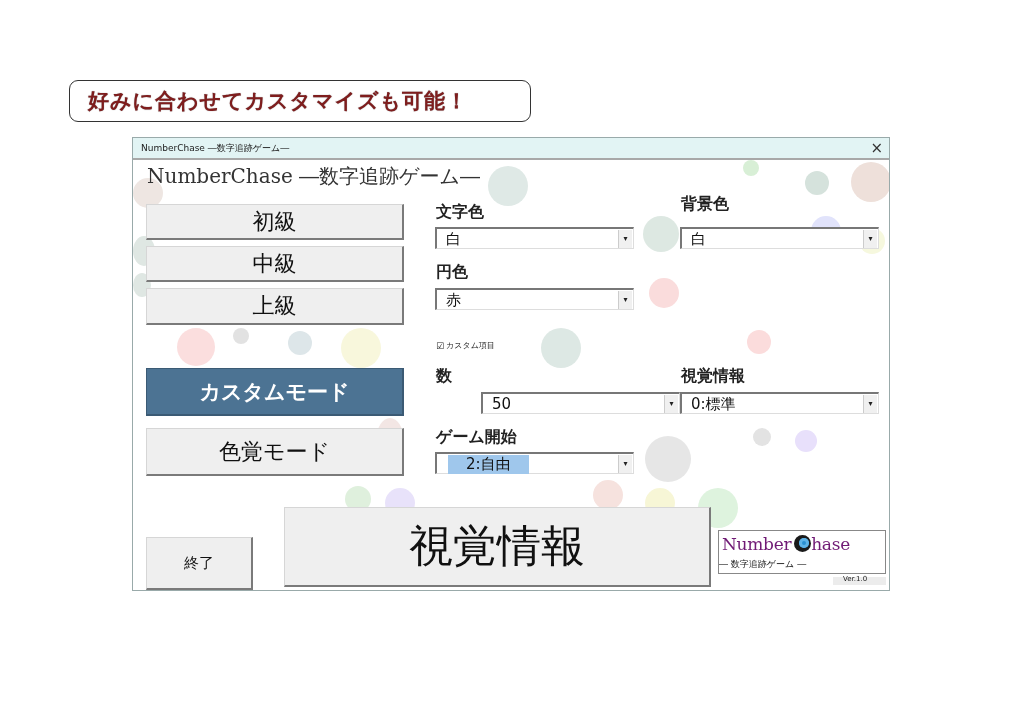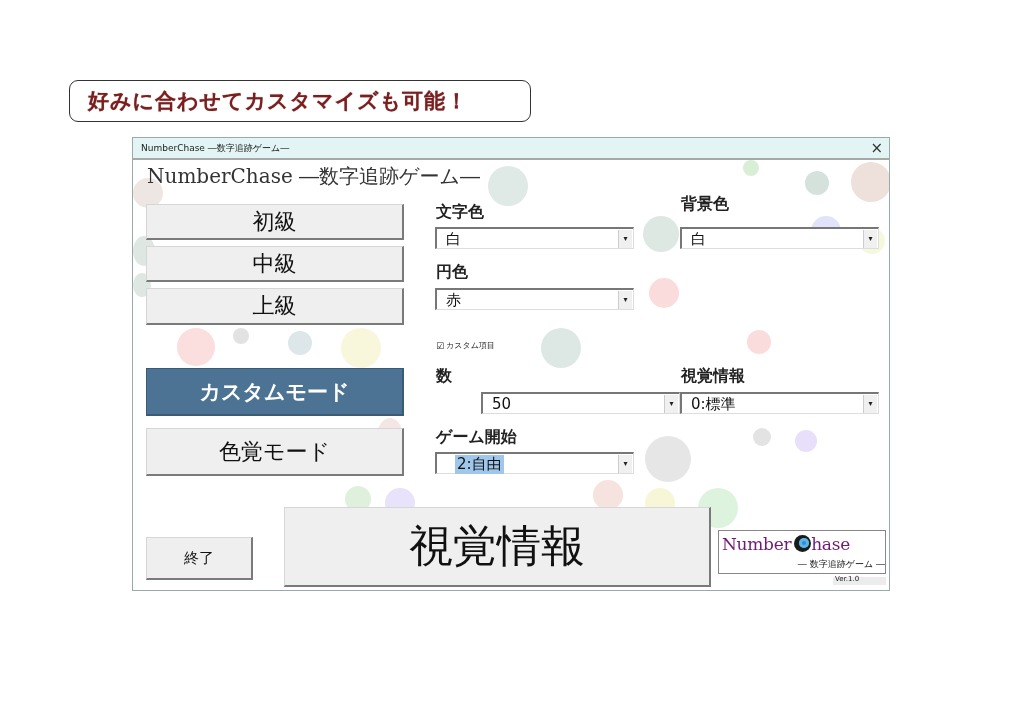--- a/index.html
+++ b/index.html
@@ -10,32 +10,32 @@
   .titlebar{position:absolute;left:0;top:0;width:100%;height:22px;background:#e2f4f4;border-bottom:2px solid #a8a8a8;box-sizing:border-box;}
   .titlebar .ttl{position:absolute;left:8px;top:4px;font-size:9px;color:#222;}
   .titlebar .close{position:absolute;right:6px;top:1px;font-size:15px;color:#333;cursor:pointer;line-height:18px;}
   .apptitle{position:absolute;left:14px;top:25px;font-family:"DejaVu Serif",serif;font-size:20px;color:#333;white-space:nowrap;}
   .bubble{position:absolute;border-radius:50%;}
   .btn{position:absolute;background:#efefef;border:1px solid #d6d6d6;border-right:2px solid #7a7a7a;border-bottom:2px solid #7a7a7a;box-sizing:border-box;display:flex;align-items:center;justify-content:center;color:#111;cursor:pointer;}
   .btn.active{background:#4c7393;color:#fff;font-weight:bold;border-color:#3b5a74;}
   .lbl{position:absolute;font-size:16px;font-weight:bold;color:#222;}
   .select{position:absolute;height:22px;background:#fff;border-top:2px solid #777;border-left:2px solid #777;border-right:1px solid #ddd;border-bottom:1px solid #ddd;box-sizing:border-box;cursor:pointer;}
   .select .val{position:absolute;left:9px;top:1px;font-size:15px;color:#111;}
-  .select .val.hl{background:#9fc7ec;padding:0 2px;left:18px;}
+  .select .val.hl{background:#9fc7ec;padding:0 18px;left:11px;}
   .select .arrow{position:absolute;right:1px;top:1px;width:13px;height:18px;background:#f0f0f0;border-left:1px solid #ccc;font-size:8px;text-align:center;line-height:18px;color:#222;}
   .chk{position:absolute;left:303px;top:202px;display:flex;align-items:center;cursor:pointer;}
   .chk .box{font-size:9px;color:#222;margin-right:2px;}
   .chk .t{font-size:8px;color:#222;}
   .logo{position:absolute;left:585px;top:392px;width:168px;height:44px;border:1px solid #888;box-sizing:border-box;background:#fff;}
   .logo .main{position:absolute;left:3px;top:3px;font-family:"DejaVu Serif",serif;font-weight:normal;font-size:17px;color:#701a75;white-space:nowrap;letter-spacing:-0.3px;}
   .logo .eye{display:inline-block;width:17px;height:17px;border-radius:50%;background:#1a1a1a;position:relative;vertical-align:-2px;margin-left:3px;}
   .logo .eye::after{content:"";position:absolute;left:5px;top:3px;width:10px;height:10px;border-radius:50%;background:#2a8fd0;box-shadow:inset 0 0 0 3px #5fb3e6;}
-  .logo .sub{position:absolute;left:9px;right:0;top:27px;text-align:right;font-size:9px;color:#222;}
+  .logo .sub{position:absolute;left:0;right:0;top:27px;text-align:left;font-size:9px;color:#222;}
   .ver{position:absolute;left:700px;top:439px;width:53px;height:8px;background:#ececec;}
-  .ver span{position:absolute;left:2px;top:-2px;font-size:7px;color:#222;}
+  .ver span{position:absolute;left:10px;top:-2px;font-size:7px;color:#222;}
 </style>
 </head>
 <body>
 
 <div class="banner">
   <span>好みに合わせてカスタマイズも可能！</span>
 </div>
 
 <div class="window">
 
@@ -83,21 +83,21 @@
   </div>
   <div class="btn" style="left:13px;top:108px;width:258px;height:36px;font-size:22px;">
     <span>中級</span>
   </div>
   <div class="btn active" style="left:13px;top:230px;width:258px;height:48px;font-size:21px;">
     <span>カスタムモード</span>
   </div>
   <div class="btn" style="left:13px;top:290px;width:258px;height:48px;font-size:22px;">
     <span>色覚モード</span>
   </div>
-  <div class="btn" style="left:13px;top:399px;width:107px;height:43px;font-size:15px;">
+  <div class="btn" style="left:13px;top:399px;width:107px;height:53px;font-size:15px;">
     <span>終了</span>
   </div>
 
   <div class="lbl" style="left:303px;top:64px;">文字色</div>
   <div class="select" style="left:302px;top:89px;width:199px;">
     <span class="val">白</span>
     <span class="arrow">▾</span>
   </div>
 
   <div class="lbl" style="left:548px;top:56px;">背景色</div>

